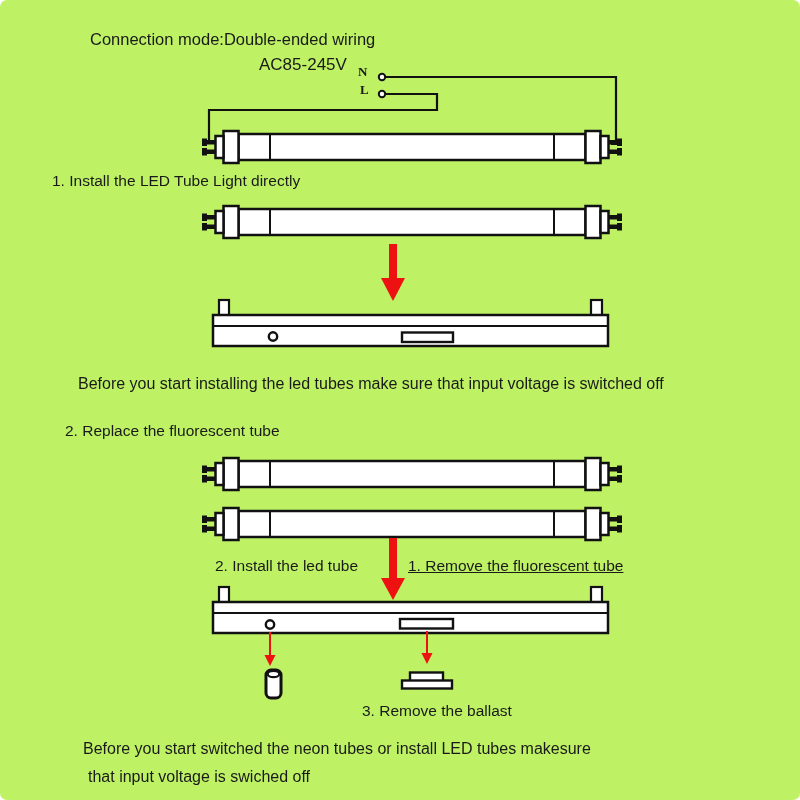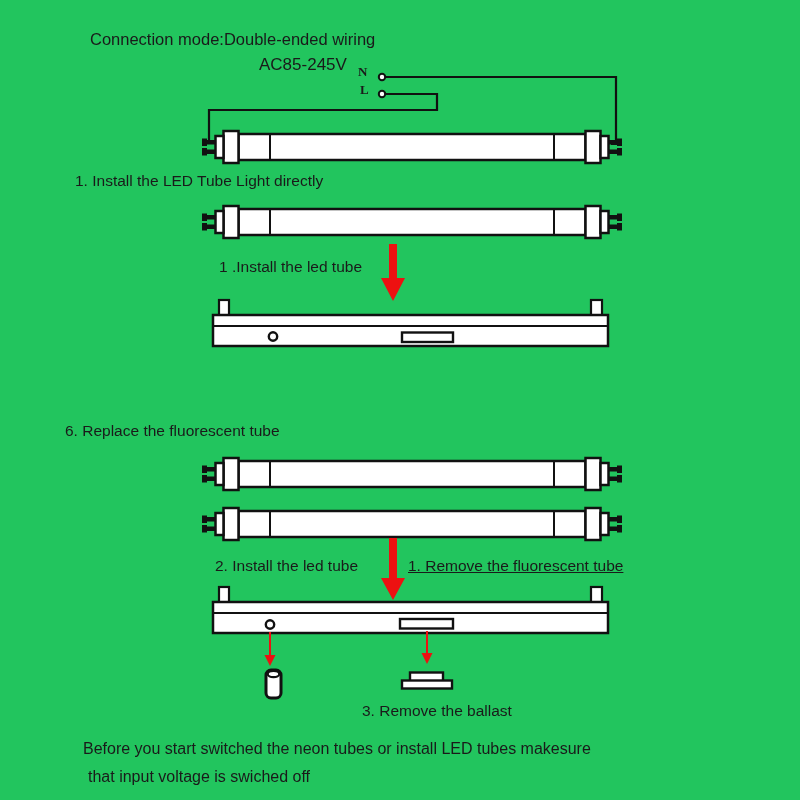--- a/index.html
+++ b/index.html
@@ -1,18 +1,18 @@
 <!DOCTYPE html>
 <html><head>
 <meta charset="utf-8">
 <style>
   html,body{margin:0;padding:0;background:#fff;}
   #canvas{
-    position:relative;width:800px;height:800px;background:#22c55e;overflow:hidden;
-    font-family:"Liberation Sans","DejaVu Sans",sans-serif;color:#1a1a1a;
+    position:relative;width:800px;height:800px;background:#bef264;overflow:hidden;
+    font-family:"Liberation Sans","DejaVu Sans",sans-serif;color:#1a1a1a;border-radius:7px;
   }
   #lineart{position:absolute;left:0;top:0;width:800px;height:800px;}
   .txt{position:absolute;white-space:nowrap;color:#1a1a1a;line-height:1.25;}
   .title{font-size:16.5px;}
   .voltage{font-size:17px;}
   .terminal{font-family:"Liberation Serif","DejaVu Serif",serif;font-weight:bold;font-size:13px;}
   .heading{font-size:15.5px;}
   .steplabel{font-size:15.5px;}
   .caution{font-size:16px;}
 </style>
@@ -91,23 +91,23 @@
       <rect x="402" y="680.5" width="50" height="8" fill="#fff" stroke="#111" stroke-width="2.4"></rect>
     </g>
   </svg>
 
   <div class="txt title" style="left:90px;top:29px;">Connection mode:Double-ended wiring</div>
 
   <div class="txt voltage" style="left:259px;top:54px;">AC85-245V</div>
   <div class="txt terminal" style="left:358px;top:64px;">N</div>
   <div class="txt terminal" style="left:360px;top:82px;">L</div>
 
-  <div class="txt heading" style="left:75px;top:171px;">1. Install the LED Tube Light directly</div>
-  <div class="txt steplabel" style="left:219px;top:257px;">1 .Install the led tube</div>
+  <div class="txt heading" style="left:52px;top:171px;">1. Install the LED Tube Light directly</div>
+  <div class="txt caution" style="left:78px;top:374px;">Before you start installing the led tubes make sure that input voltage is switched off</div>
 
-  <div class="txt heading" style="left:65px;top:421px;">6. Replace the fluorescent tube</div>
+  <div class="txt heading" style="left:65px;top:421px;">2. Replace the fluorescent tube</div>
   <div class="txt steplabel" style="left:215px;top:556px;">2. Install the led tube</div>
   <div class="txt steplabel" style="left:408px;top:556px;text-decoration:underline;">1. Remove the fluorescent tube</div>
   <div class="txt steplabel" style="left:362px;top:701px;">3. Remove the ballast</div>
   <div class="txt caution" style="left:83px;top:739px;">Before you start switched the neon tubes or install LED tubes makesure</div>
   <div class="txt caution" style="left:88px;top:767px;">that input voltage is swiched off</div>
 
 </div>
 
 </body></html>

